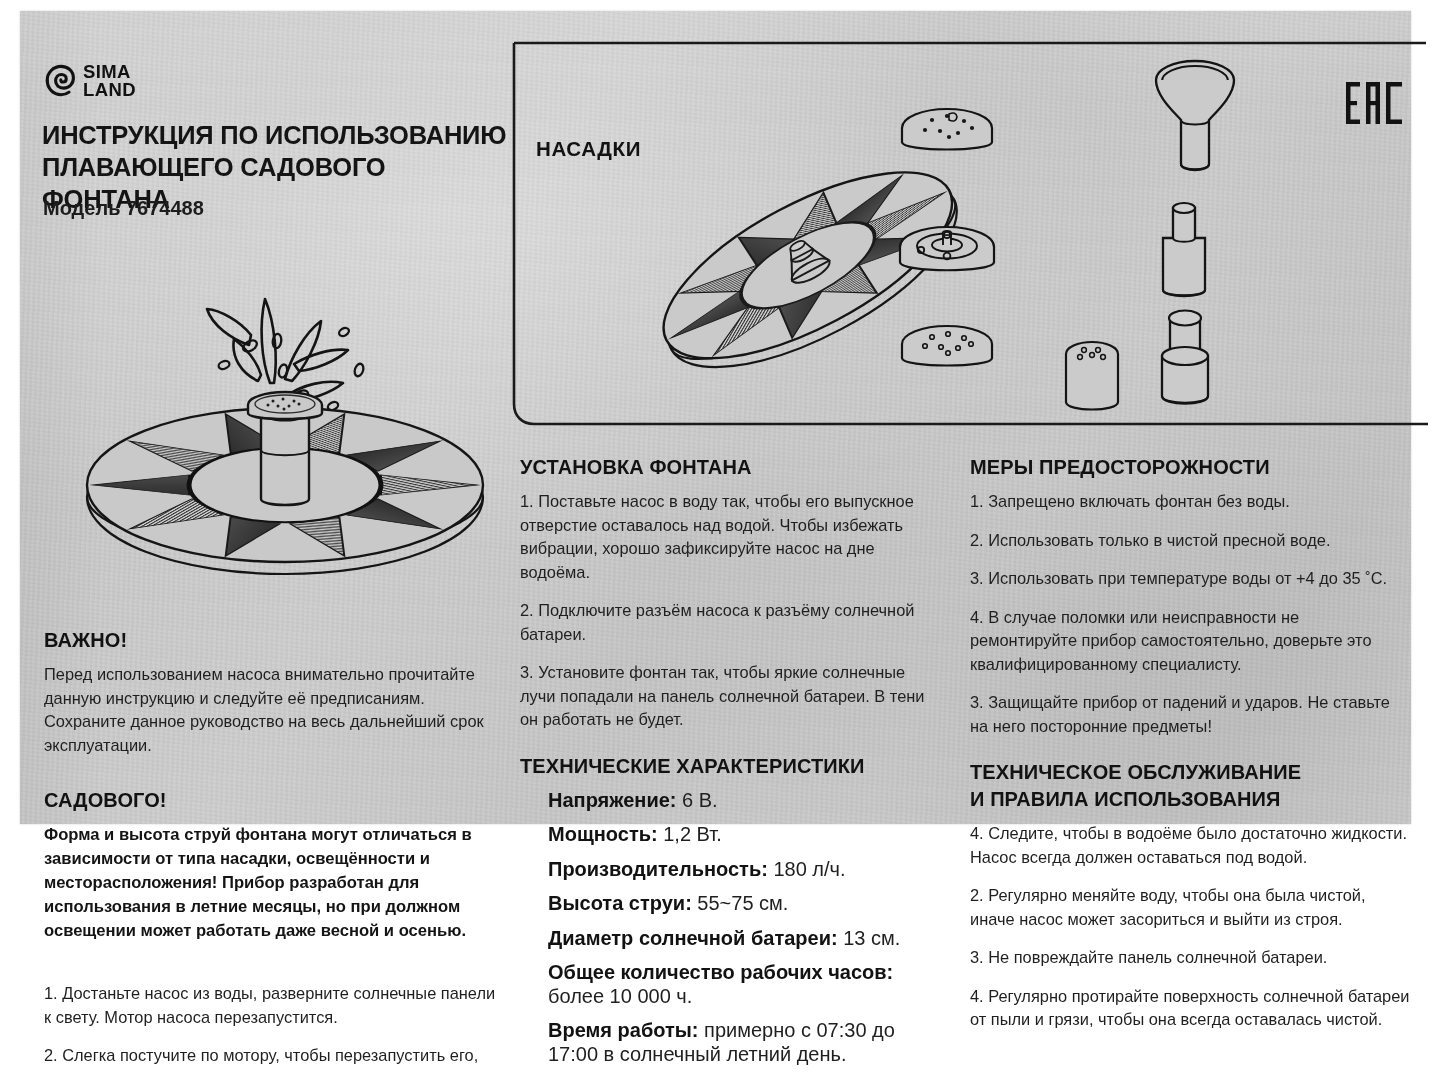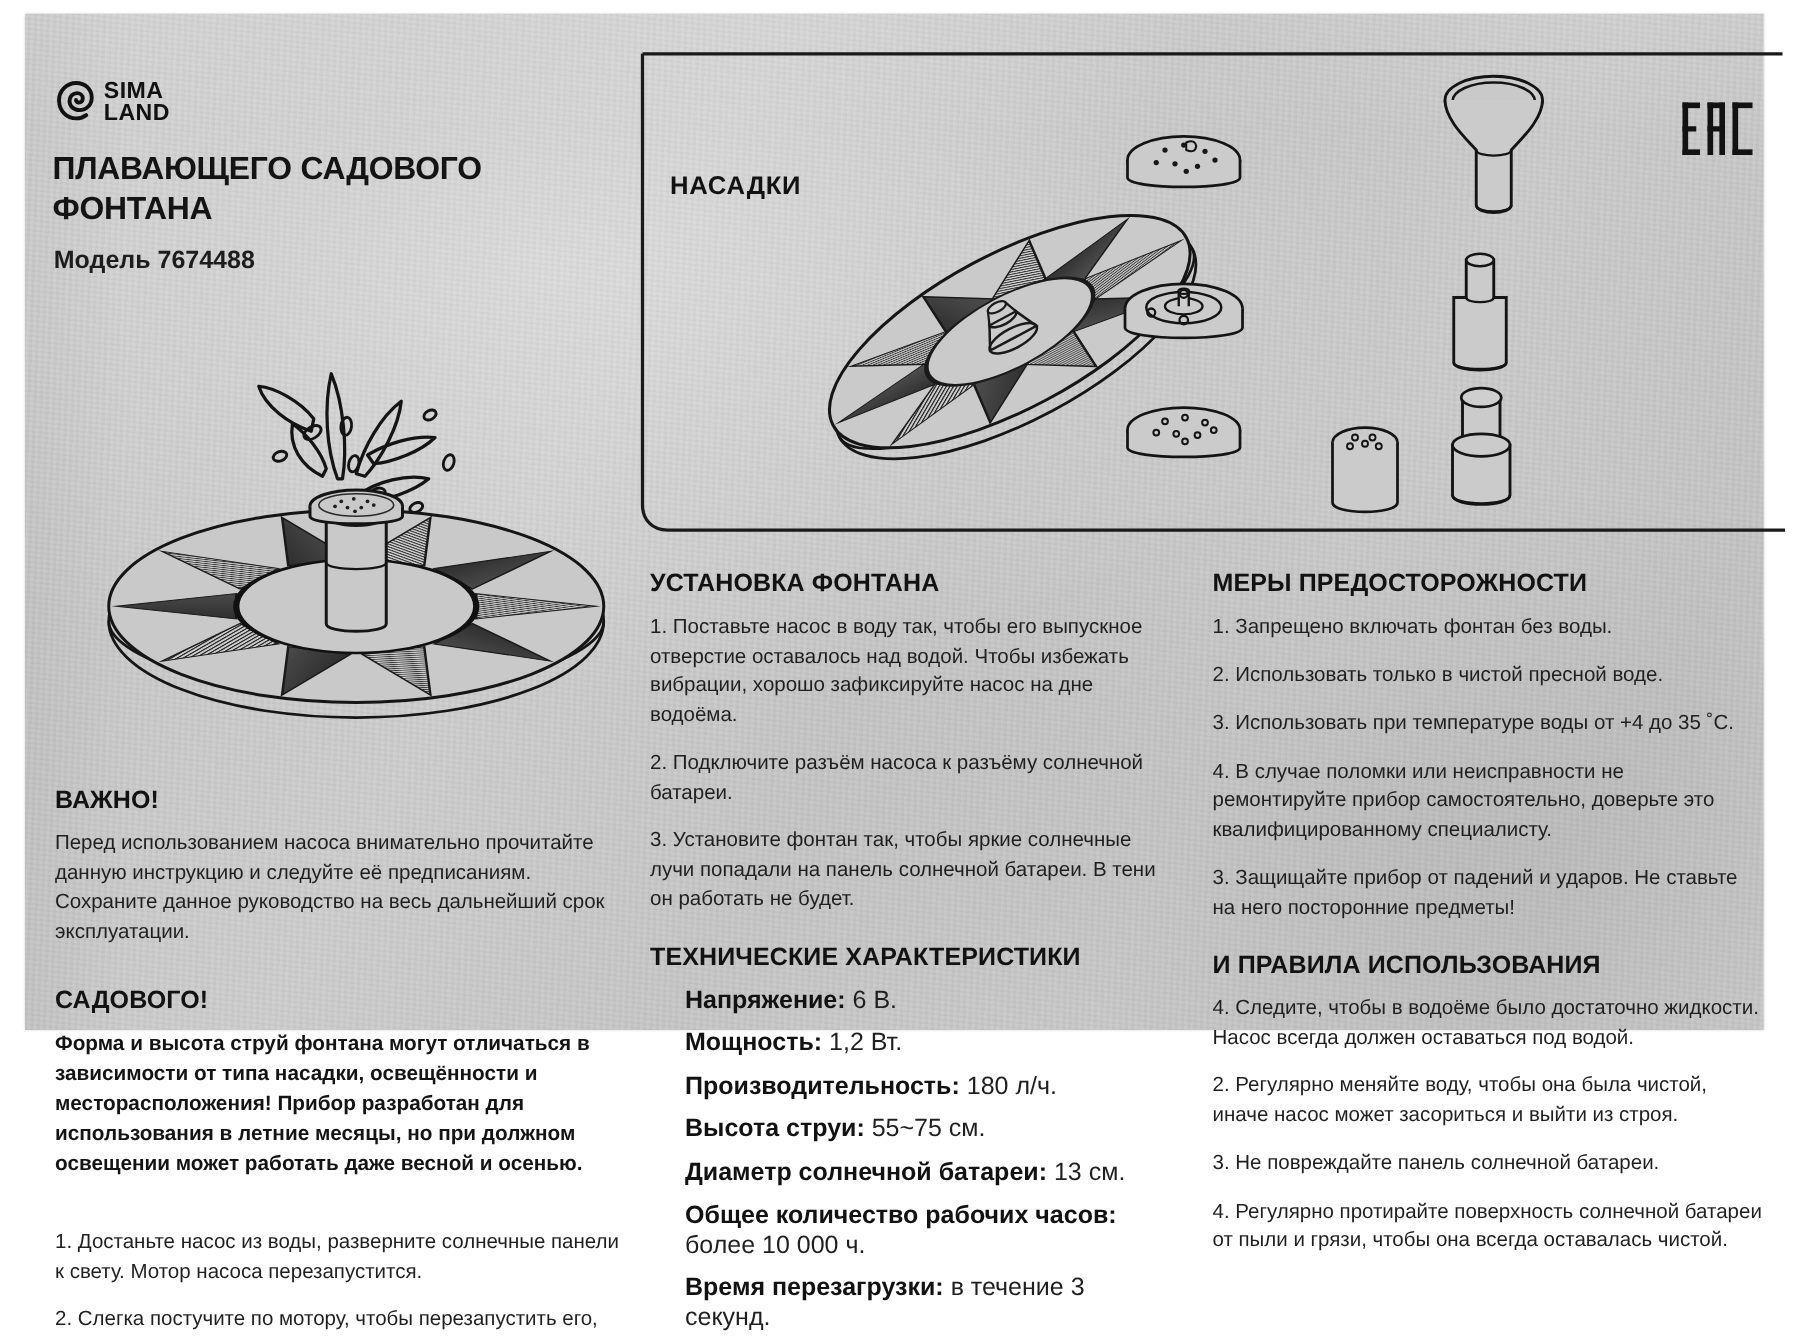--- a/index.html
+++ b/index.html
@@ -168,20 +168,21 @@
         <path d="M3.3 16.6c0 8.1 6 14.1 13.8 14.1 3.2 0 5.9-1 7.9-2.6" fill="none" stroke="#111" stroke-width="3.1" stroke-linecap="round"></path>
       </svg>
     </span>
     <span id="logo-text">
       <div>SIMA</div>
       <div>LAND</div>
     </span>
   </div>
 
   <div id="header-title">
+    <div class="h-title">ИНСТРУКЦИЯ ПО ИСПОЛЬЗОВАНИЮ</div>
     <div class="h-title">ПЛАВАЮЩЕГО САДОВОГО ФОНТАНА</div>
   </div>
   <div id="header-model" class="h-model">Модель 7674488</div>
 
   <div id="fountain-figure">
     <svg width="440" height="345" viewBox="0 0 440 345">
       <defs>
 
         <linearGradient id="cellDark" x1="0" y1="0" x2="0" y2="1">
           <stop offset="0%" stop-color="#4a4a4a"></stop>
@@ -471,40 +472,45 @@
       </div>
       <div class="spec-line">
         <b>Диаметр солнечной батареи:</b>
         <span>13 см.</span>
       </div>
       <div class="spec-line">
         <b>Общее количество рабочих часов:</b>
         <span>более 10 000 ч.</span>
       </div>
       <div class="spec-line">
+        <b>Время работы:</b>
+        <span>примерно с 07:30 до 17:00 в солнечный летний день.</span>
+      </div>
+      <div class="spec-line">
         <b>Время перезагрузки:</b>
         <span>в течение 3 секунд.</span>
       </div>
     </div>
   </div>
 
   <div id="col-right">
     <div class="block">
       <div class="sec-head">МЕРЫ ПРЕДОСТОРОЖНОСТИ</div>
       <div class="gap-sm"></div>
       <div class="body-txt para">1. Запрещено включать фонтан без воды.</div>
       <div class="body-txt para">2. Использовать только в чистой пресной воде.</div>
       <div class="body-txt para">3. Использовать при температуре воды от +4 до 35 ˚С.</div>
       <div class="body-txt para">4. В случае поломки или неисправности не ремонтируйте прибор самостоятельно, доверьте это квалифицированному специалисту.</div>
       <div class="body-txt para">3. Защищайте прибор от падений и ударов. Не ставьте на него посторонние предметы!</div>
     </div>
 
     <div class="gap-md"></div>
 
     <div class="block">
+      <div class="sec-head">ТЕХНИЧЕСКОЕ ОБСЛУЖИВАНИЕ</div>
       <div class="sec-head">И ПРАВИЛА ИСПОЛЬЗОВАНИЯ</div>
       <div class="gap-sm"></div>
       <div class="body-txt para">4. Следите, чтобы в водоёме было достаточно жидкости. Насос всегда должен оставаться под водой.</div>
       <div class="body-txt para">2. Регулярно меняйте воду, чтобы она была чистой, иначе насос может засориться и выйти из строя.</div>
       <div class="body-txt para">3. Не повреждайте панель солнечной батареи.</div>
       <div class="body-txt para">4. Регулярно протирайте поверхность солнечной батареи от пыли и грязи, чтобы она всегда оставалась чистой.</div>
     </div>
   </div>
 
 </div>

